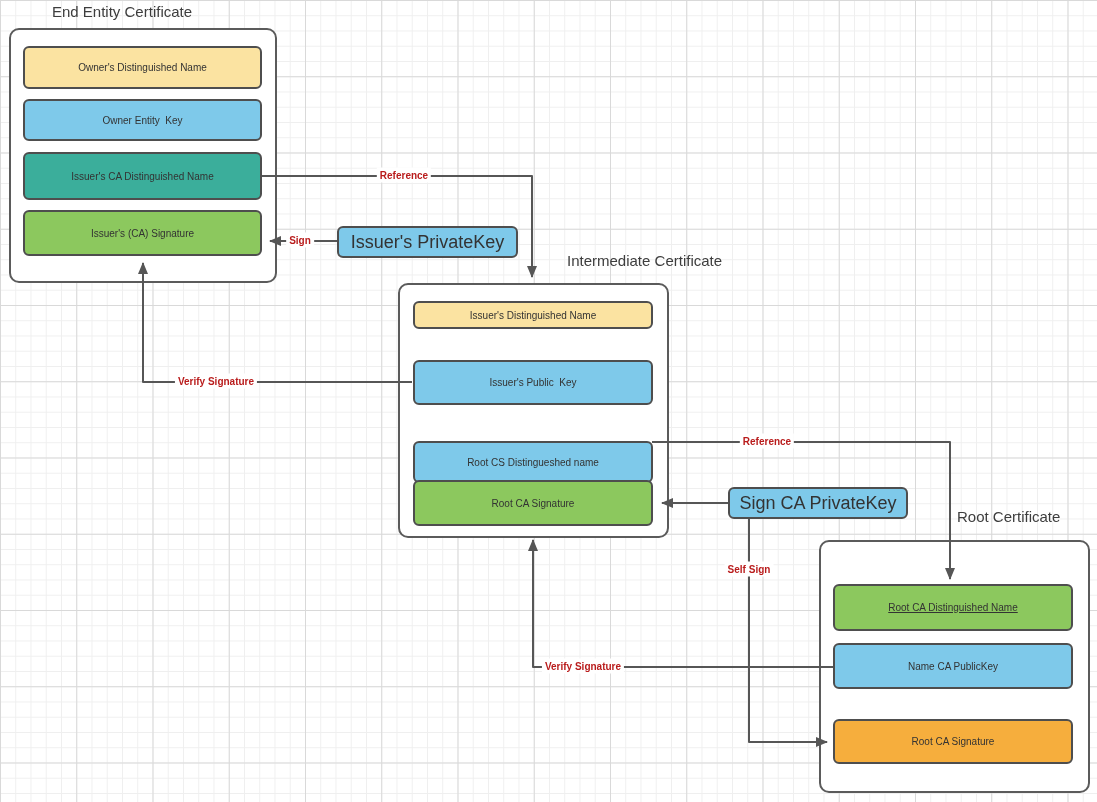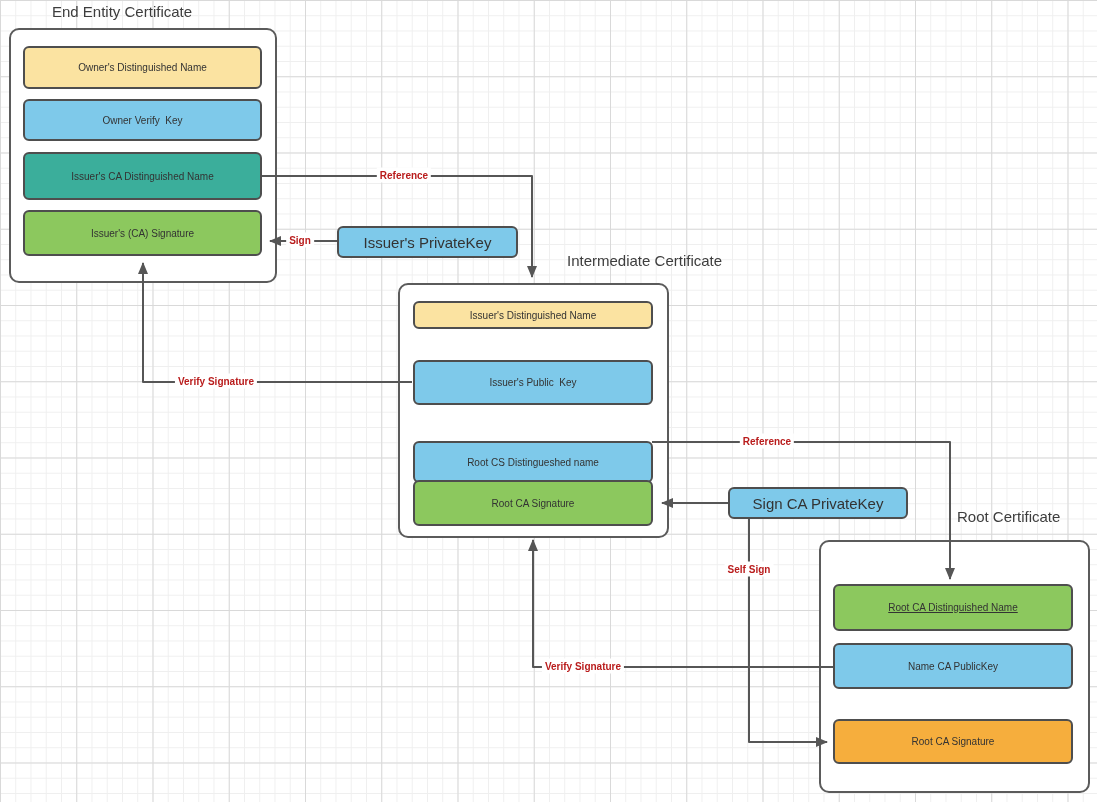--- a/index.html
+++ b/index.html
@@ -51,21 +51,21 @@
     z-index:2;
   }
   .keybox{
     position:absolute;
     border:2px solid #4e4e4e;
     border-radius:6px;
     display:flex;
     align-items:center;
     justify-content:center;
     text-align:center;
-    font-size:15px;
+    font-size:18px;
     color:#333333;
     white-space:pre;
     z-index:2;
   }
   .connectors{
     position:absolute;
     left:0;top:0;
     z-index:3;
     pointer-events:none;
   }
@@ -89,21 +89,21 @@
   }
 </style>
 </head>
 <body>
 
 <div class="canvas">
 
   <div class="group-title" style="left:52px;top:3px">End Entity Certificate</div>
   <div class="outer-box" style="left:9px;top:28px;width:268px;height:255px"></div>
   <div class="field" style="left: 23px; top: 46px; width: 239px; height: 43px; background-color: rgb(251, 227, 161);">Owner's Distinguished Name</div>
-  <div class="field" style="left: 23px; top: 99px; width: 239px; height: 42px; background-color: rgb(126, 201, 234);">Owner Verify  Key</div>
+  <div class="field" style="left: 23px; top: 99px; width: 239px; height: 42px; background-color: rgb(126, 201, 234);">Owner Entity  Key</div>
   <div class="field" style="left: 23px; top: 152px; width: 239px; height: 48px; background-color: rgb(59, 174, 155);">Issuer's CA Distinguished Name</div>
   <div class="field" style="left: 23px; top: 210px; width: 239px; height: 46px; background-color: rgb(140, 200, 94);">Issuer's (CA) Signature</div>
 
   <div class="group-title" style="left:567px;top:252px">Intermediate Certificate</div>
   <div class="outer-box" style="left:398px;top:283px;width:271px;height:255px"></div>
   <div class="field" style="left: 413px; top: 301px; width: 240px; height: 28px; background-color: rgb(251, 227, 161);">Issuer's Distinguished Name</div>
   <div class="field" style="left: 413px; top: 360px; width: 240px; height: 45px; background-color: rgb(126, 201, 234);">Issuer's Public  Key</div>
   <div class="field" style="left: 413px; top: 441px; width: 240px; height: 42px; background-color: rgb(126, 201, 234);">Root CS Distingueshed name</div>
   <div class="field" style="left: 413px; top: 480px; width: 240px; height: 46px; background-color: rgb(140, 200, 94);">Root CA Signature</div>
 

